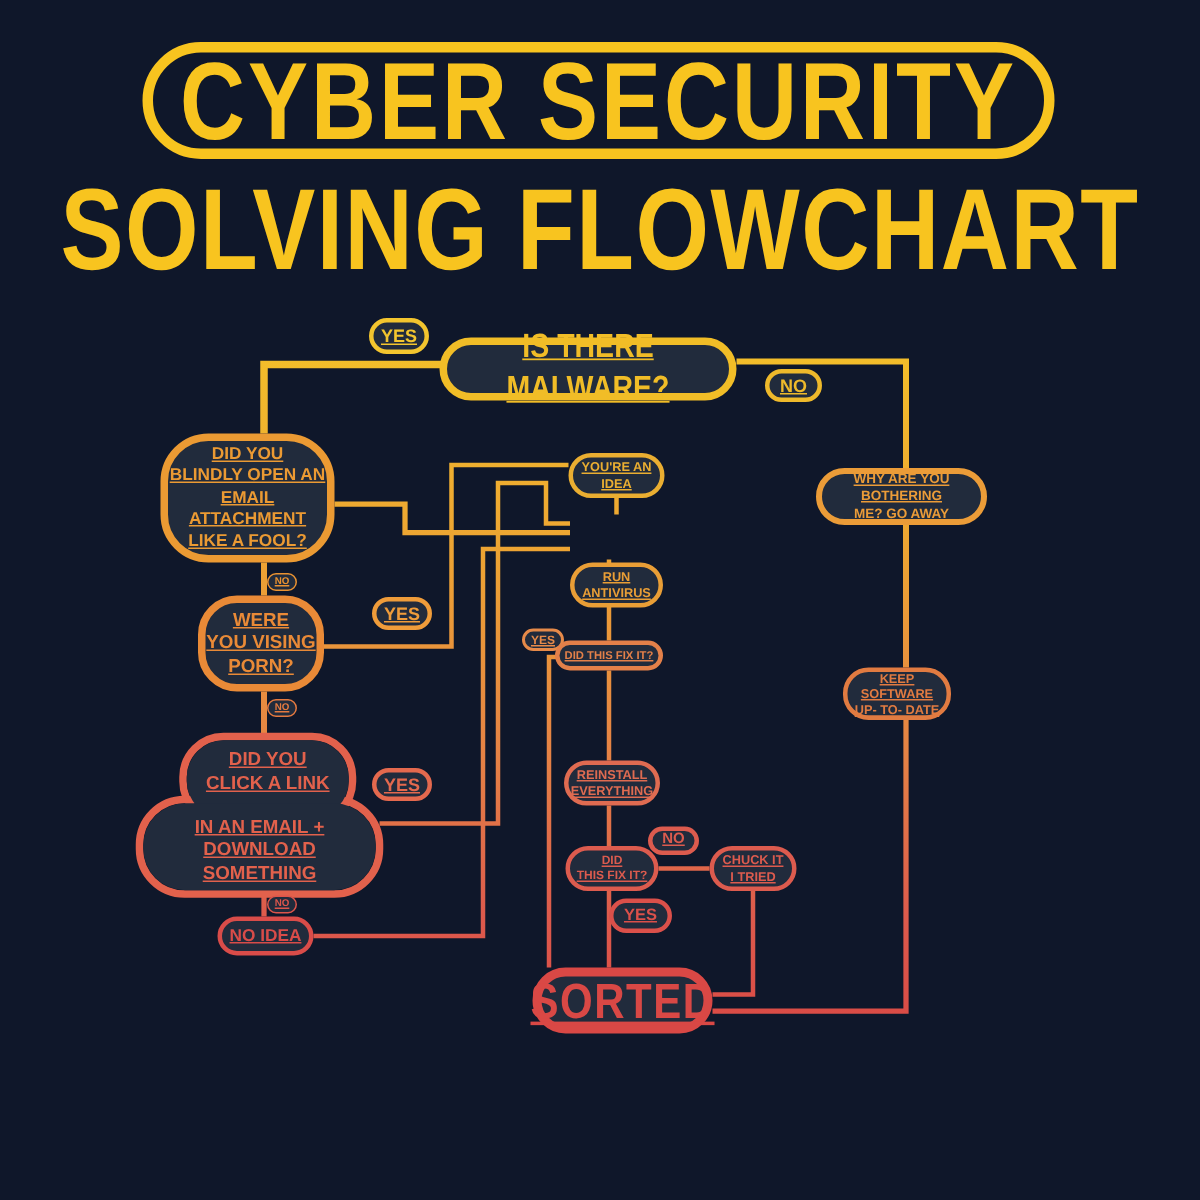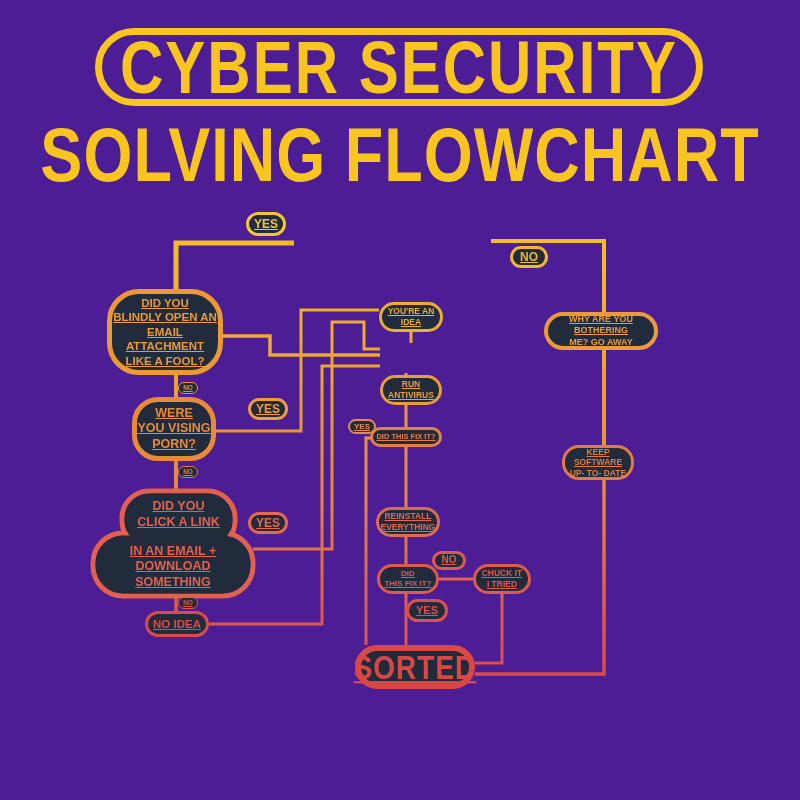--- a/index.html
+++ b/index.html
@@ -37,21 +37,21 @@
     display:flex;align-items:center;justify-content:center;
     text-align:center;line-height:1.25;white-space:pre-line;text-decoration:underline;
   }
   .node.bare{border:none;background:transparent;}
   .lbl{display:inline-block;}
   .stretch{transform:scaleY(1.18);transform-origin:center;}
 </style>
 </head>
 <body>
 
-<div class="stage" style="background-color: #4c1d95;">
+<div class="stage" style="background-color: #0f172a;">
 
   <div class="title-badge" style="border-color: rgb(248, 196, 31);">
     <span class="title-badge-text" style="color: rgb(248, 196, 31);">CYBER SECURITY</span>
   </div>
   <div class="subtitle">
     <span class="subtitle-text" style="color: rgb(248, 196, 31);">SOLVING FLOWCHART</span>
   </div>
 
   <svg class="wires" width="800" height="800" viewBox="0 0 800 800">
     <defs>
@@ -84,20 +84,23 @@
       <path d="M406,594 V645" stroke-width="3"></path>
       <path d="M502,594 V663 H475" stroke-width="3"></path>
     </g>
 
     <rect x="122" y="491" width="113" height="57" rx="27" fill="none" stroke-width="5" stroke="#E2614C"></rect>
     <rect x="93" y="533" width="160" height="63" rx="30" fill="none" stroke-width="5" stroke="#E2614C"></rect>
     <rect x="124.5" y="493.5" width="108" height="52" rx="25" fill="#212B3C"></rect>
     <rect x="95.5" y="535.5" width="155" height="58" rx="28" fill="#212B3C"></rect>
   </svg>
 
+  <div class="node" style="left: 293px; top: 225px; width: 198px; height: 42px; border-width: 5px; border-radius: 21px; font-size: 19px; border-color: rgb(241, 189, 39); color: rgb(241, 189, 39);">
+    <span class="lbl stretch">IS THERE MALWARE?</span>
+  </div>
 
   <div class="node" style="left: 246px; top: 212px; width: 40px; height: 24px; border-width: 3px; border-radius: 12px; font-size: 12px; border-color: rgb(243, 197, 46); color: rgb(243, 197, 46);">
     <span class="lbl">YES</span>
   </div>
 
   <div class="node" style="left: 510px; top: 246px; width: 38px; height: 22px; border-width: 3px; border-radius: 11px; font-size: 12px; border-color: rgb(238, 185, 43); color: rgb(238, 185, 43);">
     <span class="lbl">NO</span>
   </div>
 
   <div class="node" style="left: 107px; top: 289px; width: 116px; height: 86px; border-width: 5px; border-radius: 32px; font-size: 11.5px; border-color: rgb(235, 154, 51); color: rgb(235, 154, 51);">

